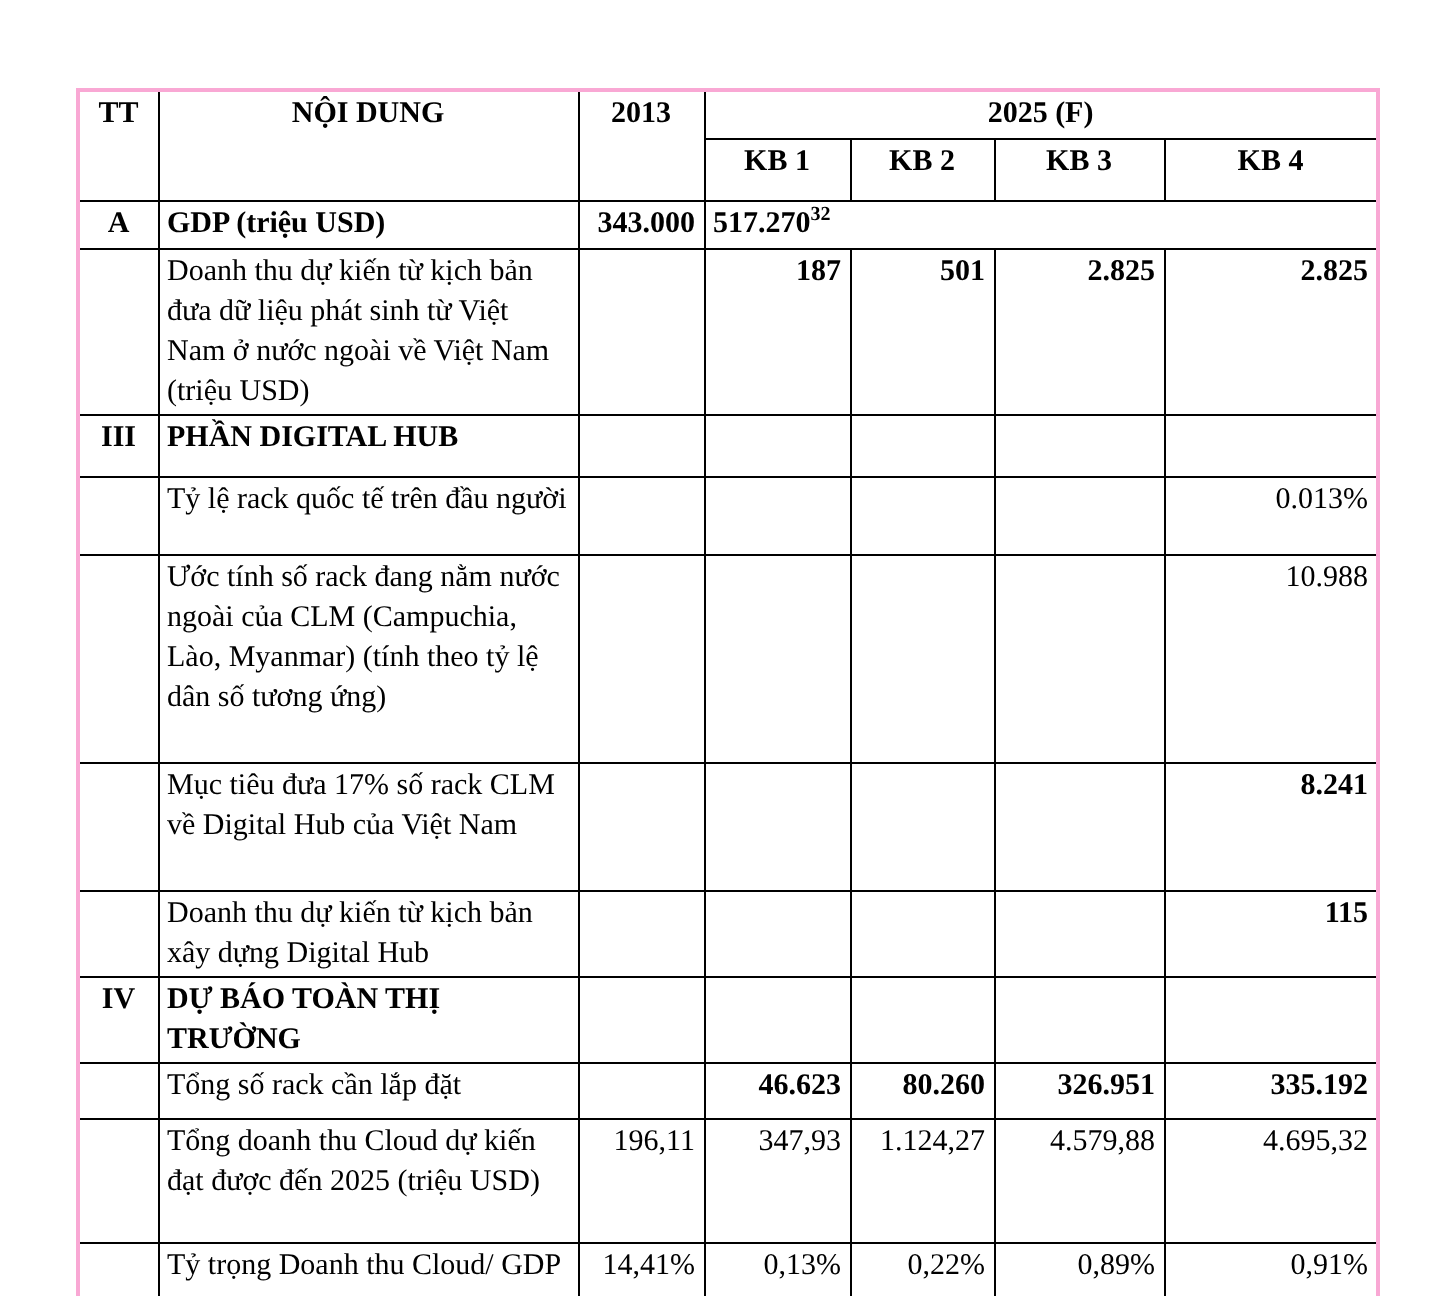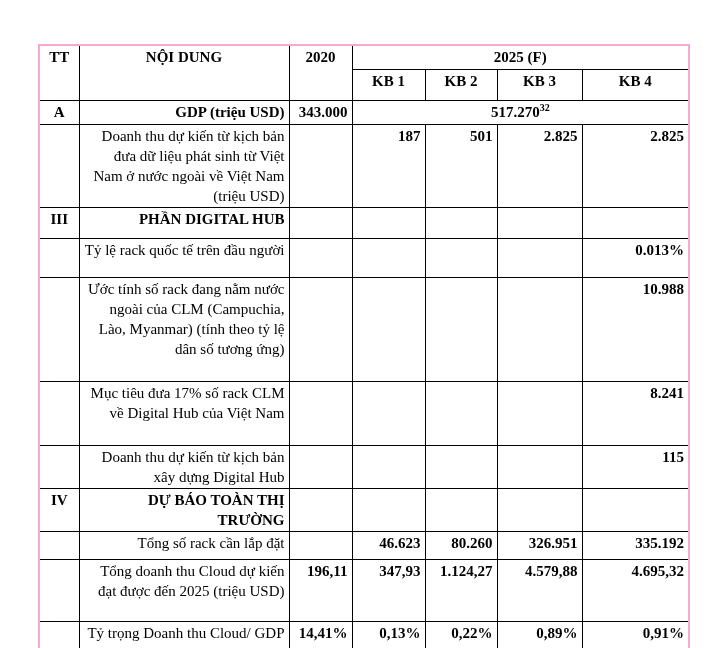--- a/index.html
+++ b/index.html
@@ -12,23 +12,23 @@
     border-collapse:collapse;table-layout:fixed;
     border:2px solid #f9a8d4;
   }
   td,th{
     border:1px solid #000;vertical-align:top;
     padding:1px 4px;font-size:15px;line-height:20px;
     overflow:hidden;word-wrap:break-word;
   }
   th{font-weight:bold;text-align:center;}
   .tt{text-align:center;font-weight:bold;padding:1px 1px;}
-  .lbl{text-align:right;}
-  .num{text-align:right;font-weight:bold;}
-  .ctr{text-align:center;}
+  .lbl{text-align:left;}
+  .num{text-align:right;}
+  .ctr{text-align:left;}
   .b{font-weight:bold;}
   sup{font-size:10px;vertical-align:super;line-height:0;font-weight:bold;}
 </style>
 </head>
 <body>
 
 <table class="doc-table">
   <colgroup>
     <col style="width:40px">
       <col style="width:210px">
@@ -36,21 +36,21 @@
     <col style="width:73px">
       <col style="width:72px">
       <col style="width:85px">
       <col style="width:107px">
   </colgroup>
   <tbody>
 
     <tr style="height:24px">
       <th rowspan="2">TT</th>
       <th rowspan="2">NỘI DUNG</th>
-      <th rowspan="2">2020</th>
+      <th rowspan="2">2013</th>
       <th colspan="4">2025 (F)</th>
     </tr>
     <tr style="height:31px">
       <th>KB 1</th>
       <th>KB 2</th>
       <th>KB 3</th>
       <th>KB 4</th>
     </tr>
 
     <tr style="height:24px">

